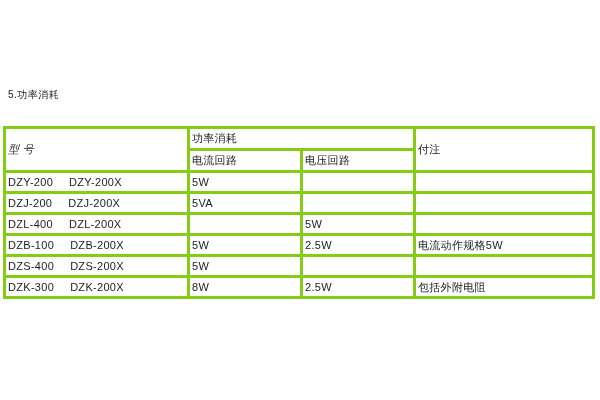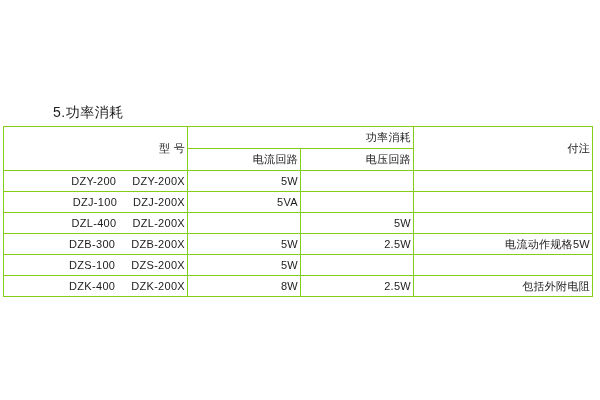--- a/index.html
+++ b/index.html
@@ -11,60 +11,60 @@
     width: 600px;
     height: 400px;
     position: relative;
     font-family: "Liberation Sans", sans-serif;
     color: #1c1c1c;
     overflow: hidden;
   }
   .doc-title {
     position: absolute;
     left: 8px;
-    top: 104px;
-    font-size: 14px;
+    top: 88px;
+    font-size: 10px;
     letter-spacing: 0.5px;
     color: #1c1c1c;
     white-space: nowrap;
-    margin-left: 45px;
   }
   table.spec-table {
     position: absolute;
     left: 3px;
     top: 126px;
     width: 589px;
     border-collapse: collapse;
     table-layout: fixed;
     font-size: 11px;
     color: #1c1c1c;
   }
   table.spec-table td, table.spec-table th {
-    border: 1px solid #84cc16;
-    text-align: right;
+    border: 3px solid #84cc16;
+    text-align: left;
     vertical-align: middle;
     font-weight: normal;
     padding: 0 2px;
     letter-spacing: 0.3px;
     overflow: hidden;
     white-space: nowrap;
   }
   tr.hdr-row   { height: 22px; }
   tr.data-row  { height: 21px; }
   col.c-model   { width: 184px; }
   col.c-voltage { width: 113px; }
   col.c-current { width: 113px; }
   col.c-notes   { width: 179px; }
   .model-pair {
     display: inline-flex;
     gap: 16px;
     justify-content: center;
   }
   .model-hdr {
     letter-spacing: 2px;
+    font-style: italic;
   }
 </style>
 </head>
 <body>
 
 <div class="doc-title">5.功率消耗</div>
 
 <table class="spec-table">
   <colgroup>
     <col class="c-model">
@@ -91,21 +91,21 @@
         </span>
       </td>
       <td>5W</td>
       <td></td>
       <td></td>
     </tr>
 
     <tr class="data-row">
       <td>
         <span class="model-pair">
-          <span>DZJ-100</span>
+          <span>DZJ-200</span>
           <span>DZJ-200X</span>
         </span>
       </td>
       <td>5VA</td>
       <td></td>
       <td></td>
     </tr>
 
     <tr class="data-row">
       <td>
@@ -115,45 +115,45 @@
         </span>
       </td>
       <td></td>
       <td>5W</td>
       <td></td>
     </tr>
 
     <tr class="data-row">
       <td>
         <span class="model-pair">
-          <span>DZB-300</span>
+          <span>DZB-100</span>
           <span>DZB-200X</span>
         </span>
       </td>
       <td>5W</td>
       <td>2.5W</td>
       <td>电流动作规格5W</td>
     </tr>
 
     <tr class="data-row">
       <td>
         <span class="model-pair">
-          <span>DZS-100</span>
+          <span>DZS-400</span>
           <span>DZS-200X</span>
         </span>
       </td>
       <td>5W</td>
       <td></td>
       <td></td>
     </tr>
 
     <tr class="data-row">
       <td>
         <span class="model-pair">
-          <span>DZK-400</span>
+          <span>DZK-300</span>
           <span>DZK-200X</span>
         </span>
       </td>
       <td>8W</td>
       <td>2.5W</td>
       <td>包括外附电阻</td>
     </tr>
   </tbody>
 </table>
 

